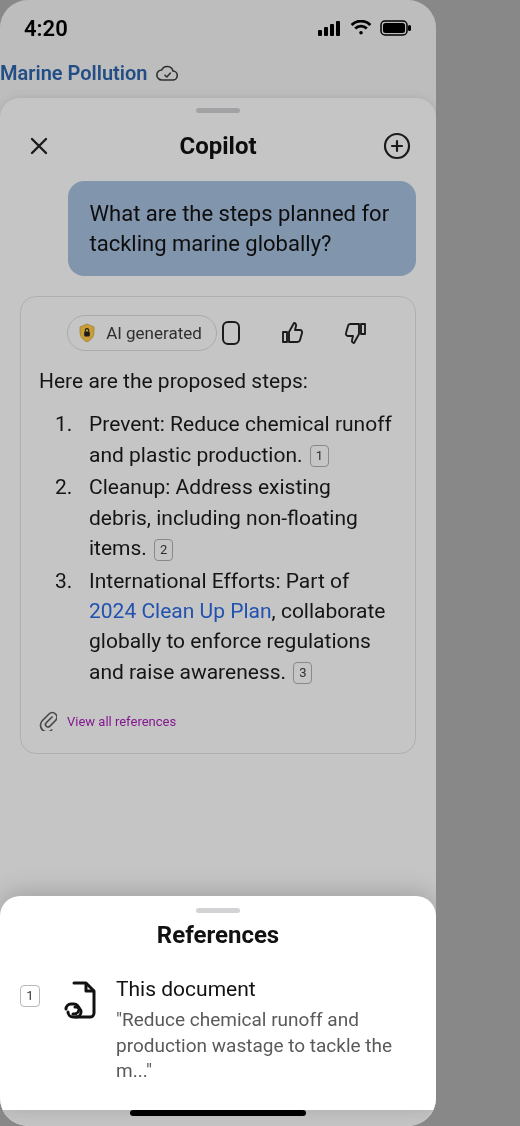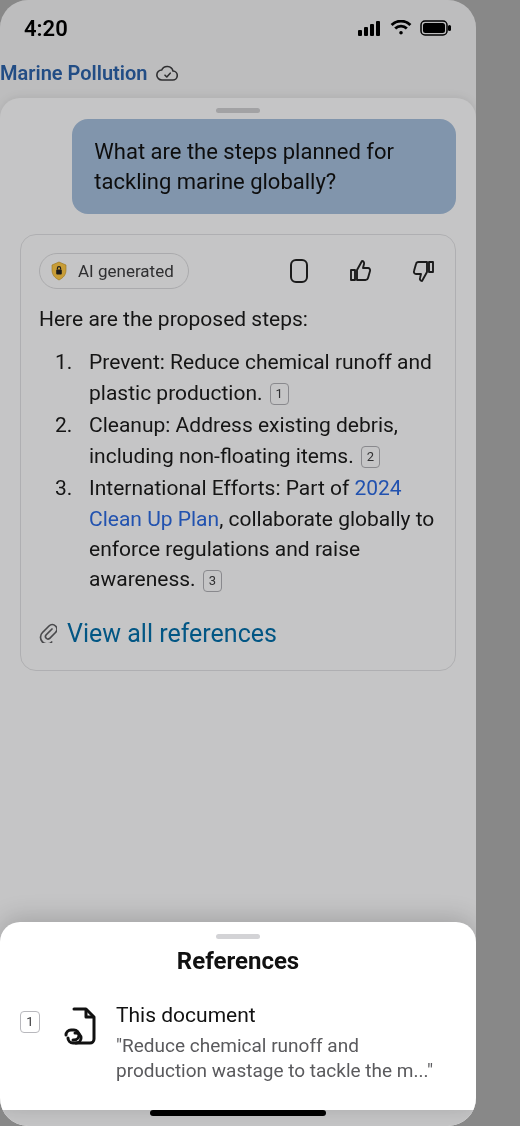--- a/index.html
+++ b/index.html
@@ -9,21 +9,21 @@
       font-family: -apple-system, BlinkMacSystemFont, "Segoe UI", Roboto, sans-serif;
     }
     html, body {
       width: 520px;
       height: 1126px;
       overflow: hidden;
       background: #888;
     }
     .device {
       position: relative;
-      width: 476px;
+      width: 436px;
       height: 1126px;
       border-radius: 28px;
       overflow: hidden;
       background: #e7e7e8;
     }
     
     .dim-overlay {
       position: absolute;
       inset: 0;
       background: rgba(0,0,0,0.18);
@@ -121,21 +121,21 @@
     
     .ai-card {
       border: 1px solid #d6d6d9;
       border-radius: 16px;
       padding: 18px 18px 22px;
       background: #f1f1f2;
     }
     .ai-card-top {
       display: flex;
       align-items: center;
-      justify-content: space-between;
+      justify-content: center;
       margin-bottom: 18px;
     }
     .ai-chip {
       display: flex;
       align-items: center;
       gap: 8px;
       border: 1px solid #d0d0d3;
       border-radius: 20px;
       padding: 6px 14px 6px 8px;
       font-size: 17px;
@@ -202,22 +202,22 @@
       vertical-align: middle;
       padding: 0 3px;
       margin-left: 2px;
     }
 
     .view-refs {
       display: flex;
       align-items: center;
       gap: 10px;
       margin-top: 24px;
-      font-size: 25px;
-      color: #0369a1;
+      font-size: 13px;
+      color: #a21caf;
     }
 
     
     .refs-sheet {
       position: absolute;
       left: 0;
       right: 0;
       bottom: 16px;
       background: #ffffff;
       border-top-left-radius: 20px;
@@ -316,20 +316,34 @@
   <div class="doc-titlebar">
     <span>Marine Pollution</span>
     <svg width="22" height="16" viewBox="0 0 22 16">
         <path d="M16.5 15H6a5 5 0 01-.3-10A6 6 0 0117 6a4.5 4.5 0 01-.5 9z" fill="none" stroke="#3a3a3c" stroke-width="1.6"></path>
         <path d="M9 10.2l1.8 1.8 3.4-3.8" fill="none" stroke="#3a3a3c" stroke-width="1.6" stroke-linecap="round" stroke-linejoin="round"></path>
       </svg>
   </div>
 
   <div class="copilot-panel">
     <div class="drag-handle"></div>
+    <div class="copilot-header">
+      <div class="icon-btn">
+        <svg width="24" height="24" viewBox="0 0 24 24">
+            <path d="M5 5l14 14M19 5L5 19" stroke="#222" stroke-width="2.4" stroke-linecap="round"></path>
+          </svg>
+      </div>
+      <span class="copilot-title">Copilot</span>
+      <div class="icon-btn">
+        <svg width="30" height="30" viewBox="0 0 30 30">
+            <circle cx="15" cy="15" r="12" fill="none" stroke="#222" stroke-width="2.2"></circle>
+            <path d="M15 10v10M10 15h10" stroke="#222" stroke-width="2.2" stroke-linecap="round"></path>
+          </svg>
+      </div>
+    </div>
 
     <div class="copilot-body">
       <div class="user-bubble">What are the steps planned for tackling marine globally?</div>
 
       <div class="ai-card">
         <div class="ai-card-top">
           <div class="ai-chip">
             <span class="shield-badge">
               <svg width="20" height="20" viewBox="0 0 20 20">
                   <path d="M10 1l7 3v5c0 5-3 8-7 10-4-2-7-5-7-10V4l7-3z" fill="#f5c044" stroke="#b88c1c" stroke-width="0.6"></path>

